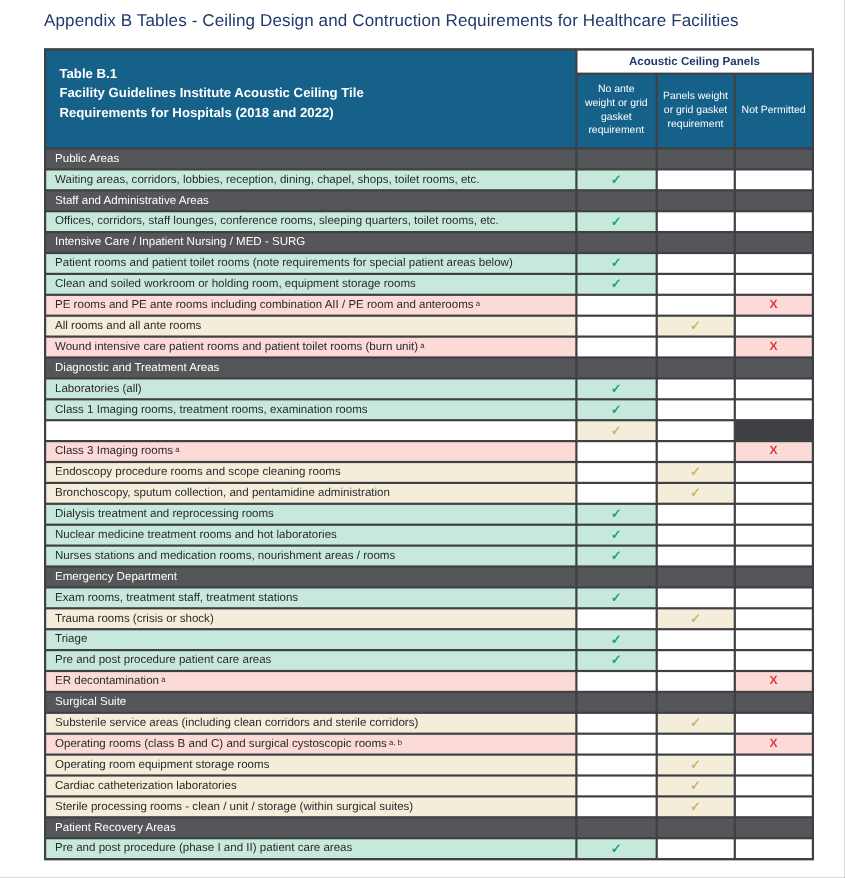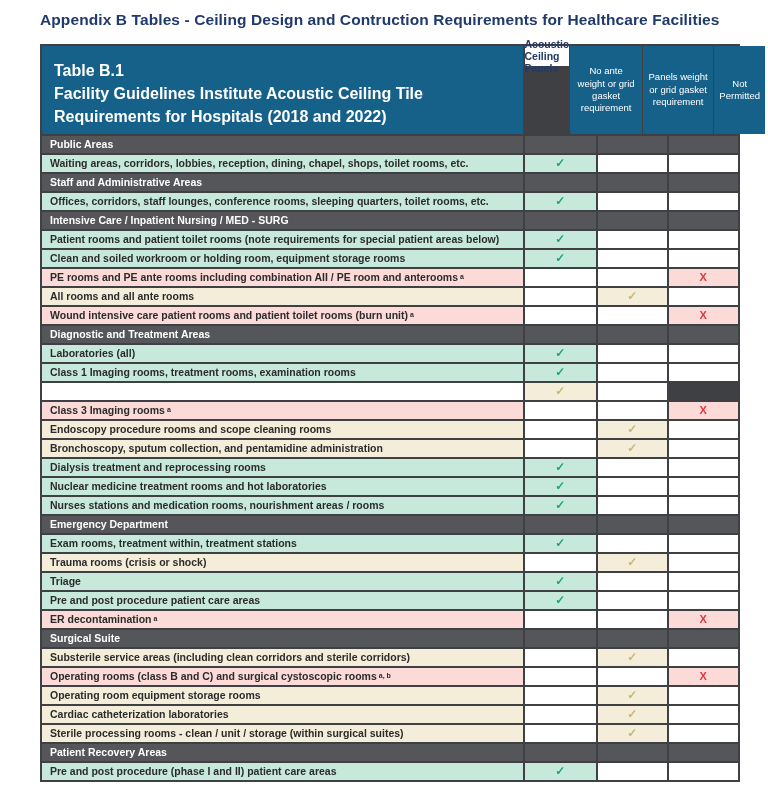--- a/index.html
+++ b/index.html
@@ -6,21 +6,21 @@
   body {
     width: 768px; height: 798px;
     background: #ffffff;
     font-family: "Liberation Sans", sans-serif;
     color: #2b2b2b;
     overflow: hidden;
   }
   .page-title {
     margin: 11px 0 0 40px;
     font-size: 15.5px;
-    font-weight: bold;
+    font-weight: normal;
     color: var(--title-navy);
     letter-spacing: 0.1px;
   }
   .table {
     margin: 15px 0 0 40px;
     width: 700px;
     border: 2px solid var(--border-dark);
     background: var(--border-dark);
     display: flex;
     flex-direction: column;
@@ -30,26 +30,26 @@
   .thead {
     display: grid;
     grid-template-columns: 481px 1fr;
     gap: 1.5px;
     height: 88px;
   }
   .title-cell {
     background: var(--header-teal);
     color: #ffffff;
     font-weight: bold;
-    font-size: 16px;
+    font-size: 12px;
     line-height: 1.45;
     padding: 13px 0 0 12px;
     box-sizing: border-box;
   }
-  .head-right { display: flex; flex-direction: row; gap: 1.5px; }
+  .head-right { display: flex; flex-direction: column; gap: 1.5px; }
   .group-header {
     background: #ffffff;
     color: var(--title-navy);
     font-weight: bold;
     font-size: 10.5px;
     height: 20px;
     display: flex; align-items: center; justify-content: center;
   }
   .col-headers {
     flex: 1;
@@ -75,21 +75,21 @@
     height: 17.5px;
   }
   .cell {
     background: #ffffff;
     display: flex; align-items: center;
     font-size: 10.5px;
     box-sizing: border-box;
     overflow: hidden;
     white-space: nowrap;
   }
-  .cell.label { padding-left: 8px; justify-content: flex-start; font-weight: bold; }
+  .cell.label { padding-left: 8px; justify-content: flex-start; }
   .cell.c1, .cell.c2, .cell.c3 { justify-content: center; }
   sup { font-size: 7px; line-height: 0; margin-left: 2px; }
   
   .trow.section .cell { background: var(--section-gray); }
   .trow.section .cell.label { color: #ffffff; font-size: 10.5px; }
   
   .trow.green .cell.label, .trow.green .cell.c1 { background: var(--row-green); }
   
   .trow.cream .cell.label, .trow.cream .cell.c2 { background: var(--row-cream); }
   
@@ -272,21 +272,21 @@
         <div class="cell c2"></div>
         <div class="cell c3"></div>
       </div>
       <div class="trow section">
         <div class="cell label">Emergency Department</div>
         <div class="cell c1"></div>
         <div class="cell c2"></div>
         <div class="cell c3"></div>
       </div>
       <div class="trow green">
-        <div class="cell label">Exam rooms, treatment within, treatment stations</div>
+        <div class="cell label">Exam rooms, treatment staff, treatment stations</div>
         <div class="cell c1">
           <span class="mark check-green">✓</span>
         </div>
         <div class="cell c2"></div>
         <div class="cell c3"></div>
       </div>
       <div class="trow cream">
         <div class="cell label">Trauma rooms (crisis or shock)</div>
         <div class="cell c1"></div>
         <div class="cell c2">

